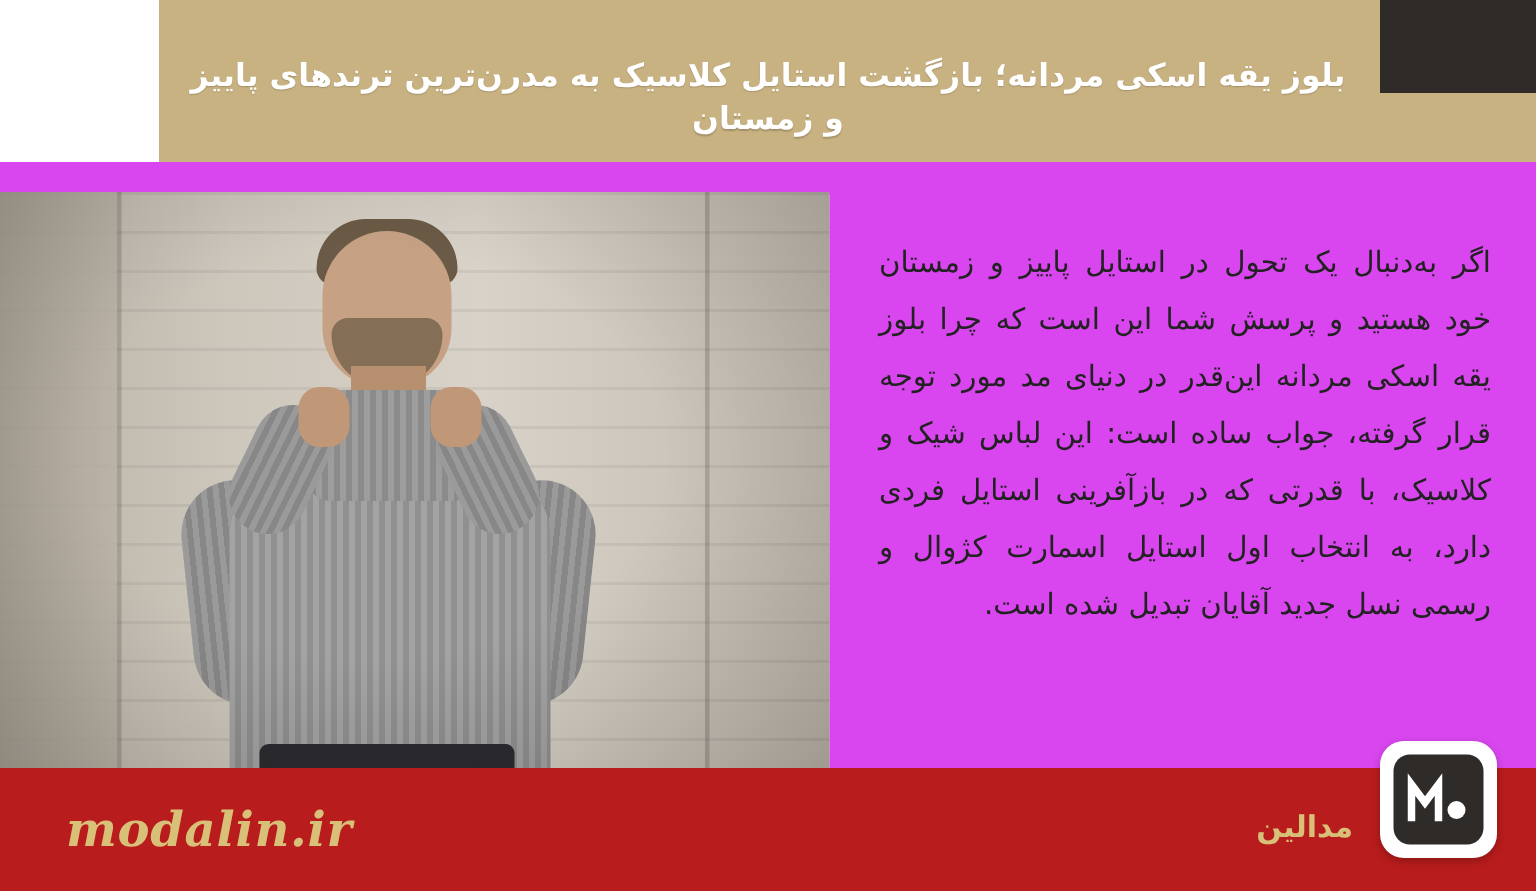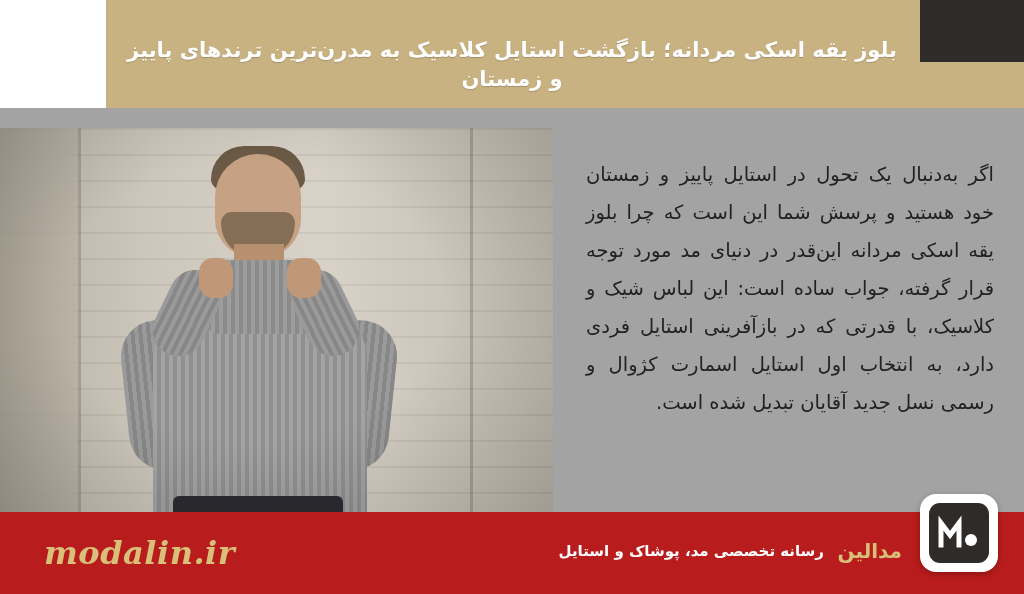--- a/index.html
+++ b/index.html
@@ -59,21 +59,21 @@
     text-shadow: 0 1px 1px rgba(0,0,0,0.18);
   }
 
   
   .content {
     position: absolute;
     top: 108px;
     left: 0;
     width: 1024px;
     height: 404px;
-    background: #a3a3a3;
+    background: #d946ef;
   }
 
   .photo-wrap {
     position: absolute;
     top: 20px;
     left: 0px;
     width: 553px;
     height: 390px;
     overflow: hidden;
     background: #cfc9bf;
@@ -352,21 +352,20 @@
       </div>
 
       <div class="photo-vignette"></div>
     </div>
 
     <p class="article-text">اگر به‌دنبال یک تحول در استایل پاییز و زمستان خود هستید و پرسش شما این است که چرا بلوز یقه اسکی مردانه این‌قدر در دنیای مد مورد توجه قرار گرفته، جواب ساده است: این لباس شیک و کلاسیک، با قدرتی که در بازآفرینی استایل فردی دارد، به انتخاب اول استایل اسمارت کژوال و رسمی نسل جدید آقایان تبدیل شده است.</p>
   </div>
 
   <div class="footer">
     <div class="footer-logo-text">modalin.ir</div>
-    <div class="footer-tagline">رسانه تخصصی مد، پوشاک و استایل</div>
     <div class="footer-brand-fa">مدالین</div>
     <div class="footer-badge">
       <div class="footer-badge-inner">
         <svg width="60" height="60" viewBox="0 0 60 60" aria-hidden="true">
           <path d="M12 42 L12 20 L21 32 L30 20 L30 42" fill="none" stroke="#ffffff" stroke-width="5" stroke-linejoin="miter" stroke-linecap="square"></path>
           <circle cx="42" cy="37" r="6" fill="#ffffff"></circle>
         </svg>
       </div>
     </div>
   </div>

